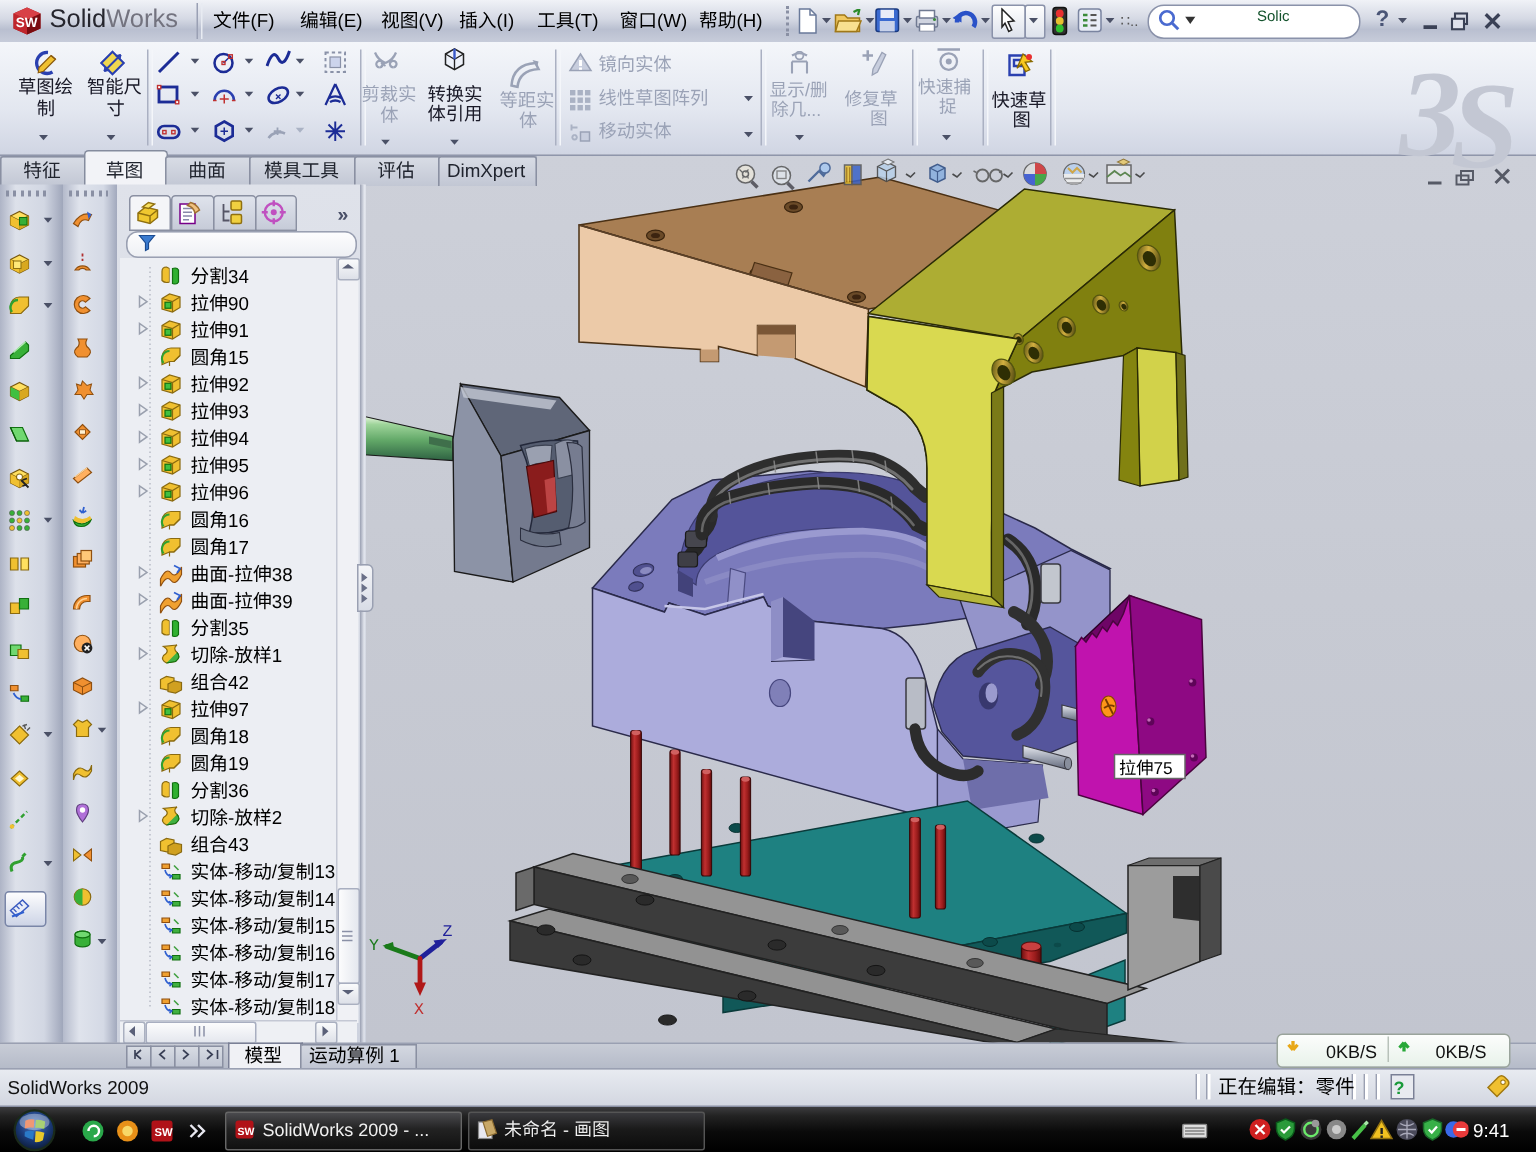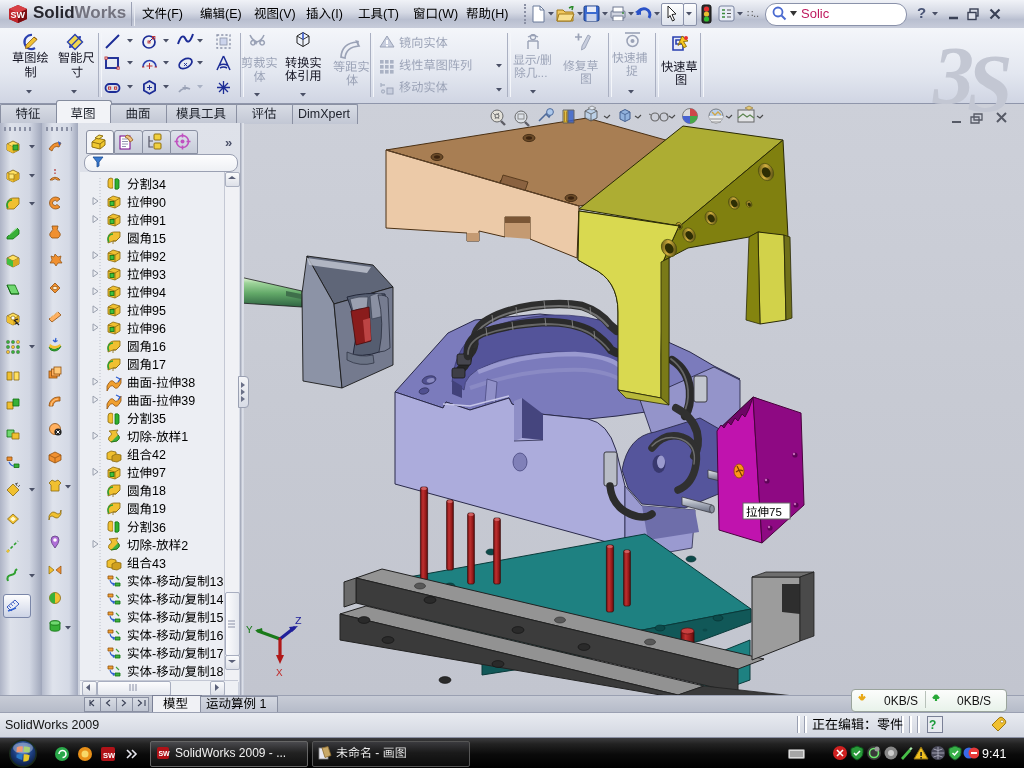--- a/index.html
+++ b/index.html
@@ -521,21 +521,21 @@
     </svg>
     <div class="abs" style="left:0;top:0;z-index:10;width:0;height:0">
       <div class="abs" style="left:0;top:0;width:1024px;height:28px;background:linear-gradient(#f0f2f7,#d5d9e4 45%,#b9bfd0 70%,#c7ccda);border-bottom:1px solid #7a8099"></div>
       <svg class="abs" style="left:6px;top:3px" width="24" height="22" viewBox="0 0 24 22">
         <polygon points="3,6 12,2 21,6 21,16 12,20 3,16" fill="#a01218"></polygon>
         <polygon points="3,6 12,10 12,20 3,16" fill="#c0262c"></polygon>
         <polygon points="12,10 21,6 21,16 12,20" fill="#7a0c10"></polygon>
         <polygon points="3,6 12,2 21,6 12,10" fill="#d84046"></polygon>
         <text x="4.5" y="15" font-size="9" font-weight="bold" fill="#fff" font-family="Liberation Sans">SW</text>
       </svg>
-      <div class="abs" style="left:33px;top:3px;font-size:17px;font-weight:bold;color:#26262e">Solid<span style="color:#73737f">Works</span></div>
+      <div class="abs" style="left:33px;top:3px;font-size:17px;font-weight:normal;color:#26262e">Solid<span style="color:#73737f">Works</span></div>
       <div class="abs" style="left:131px;top:2px;width:2px;height:24px;border-left:1px solid #9aa0b4;border-right:1px solid #e8ebf2"></div>
       <div class="abs" style="left:0;top:28px;width:1024px;height:75px;background:linear-gradient(#f4f6fa,#e3e7f0 60%,#d0d5e3);border-bottom:1px solid #8f96ab"></div>
       <div class="abs" style="left:0;top:104px;width:358px;height:19px;background:#b7bdcd"></div>
       <div class="abs" style="left:0px;top:104px;width:56px;height:19px;background:linear-gradient(#d8dce5,#c2c7d4);border:1px solid #8a90a2;border-bottom:none;border-radius:2px 2px 0 0"></div>
       <div class="abs" style="left:56px;top:100px;width:54px;height:23px;background:#f2f3f7;border:1px solid #858c9e;border-bottom:none;border-radius:3px 3px 0 0"></div>
       <div class="abs" style="left:110px;top:104px;width:56px;height:19px;background:linear-gradient(#d8dce5,#c2c7d4);border:1px solid #8a90a2;border-bottom:none;border-radius:2px 2px 0 0"></div>
       <div class="abs" style="left:166px;top:104px;width:70px;height:19px;background:linear-gradient(#d8dce5,#c2c7d4);border:1px solid #8a90a2;border-bottom:none;border-radius:2px 2px 0 0"></div>
       <div class="abs" style="left:236px;top:104px;width:56px;height:19px;background:linear-gradient(#d8dce5,#c2c7d4);border:1px solid #8a90a2;border-bottom:none;border-radius:2px 2px 0 0"></div>
       <div class="abs" style="left:292px;top:104px;width:64px;height:19px;background:linear-gradient(#d8dce5,#c2c7d4);border:1px solid #8a90a2;border-bottom:none;border-radius:2px 2px 0 0"></div>
       <div class="abs" style="left:0;top:123px;width:42px;height:572px;background:linear-gradient(90deg,#aeb4c6,#dde1ea 25%,#d2d7e3 70%,#9fa6ba)"></div>
@@ -822,21 +822,21 @@
       </svg>
       <div class="abs" style="left:747px;top:8px;width:14px;height:12px;color:#555;font-size:10px">∷..</div>
       <div class="abs" style="left:765px;top:3px;width:140px;height:21px;background:#fff;border:1px solid #8a92aa;border-radius:11px"></div>
       <svg class="abs" style="left:772px;top:6px" width="15" height="15" viewBox="0 0 15 15">
         <circle cx="6" cy="6" r="4.5" fill="none" stroke="#4a6ad0" stroke-width="1.8"></circle>
         <path d="M9.5,9.5 l4,4" stroke="#4a6ad0" stroke-width="2"></path>
       </svg>
       <svg class="abs" style="left:790px;top:11px" width="8" height="6" viewBox="0 0 8 6">
         <path d="M0,0 h7 l-3.5,5 z" fill="#333"></path>
       </svg>
-      <div class="abs" style="left:801px;top:6px;font-size:13px;color:#be185d">Solic</div>
+      <div class="abs" style="left:838px;top:6px;font-size:10px;color:#14532d">Solic</div>
       <div class="abs" style="left:917px;top:4px;font-size:15px;font-weight:bold;color:#4a5576">?</div>
       <svg class="abs" style="left:932px;top:12px" width="6" height="4" viewBox="0 0 6 4">
         <path d="M0,0 l3,3.5 l3,-3.5 z" fill="#4a5066"></path>
       </svg>
       <svg class="abs" style="left:947px;top:7px" width="14" height="14" viewBox="0 0 14 14">
         <path d="M2,11 h9" stroke="#3a4156" stroke-width="2.5"></path>
       </svg>
       <svg class="abs" style="left:966px;top:7px" width="14" height="14" viewBox="0 0 14 14">
         <rect x="4" y="2" width="8" height="7" fill="none" stroke="#3a4156" stroke-width="1.4"></rect>
         <rect x="2" y="5.5" width="8" height="7" fill="#dfe2ec" stroke="#3a4156" stroke-width="1.4"></rect>

